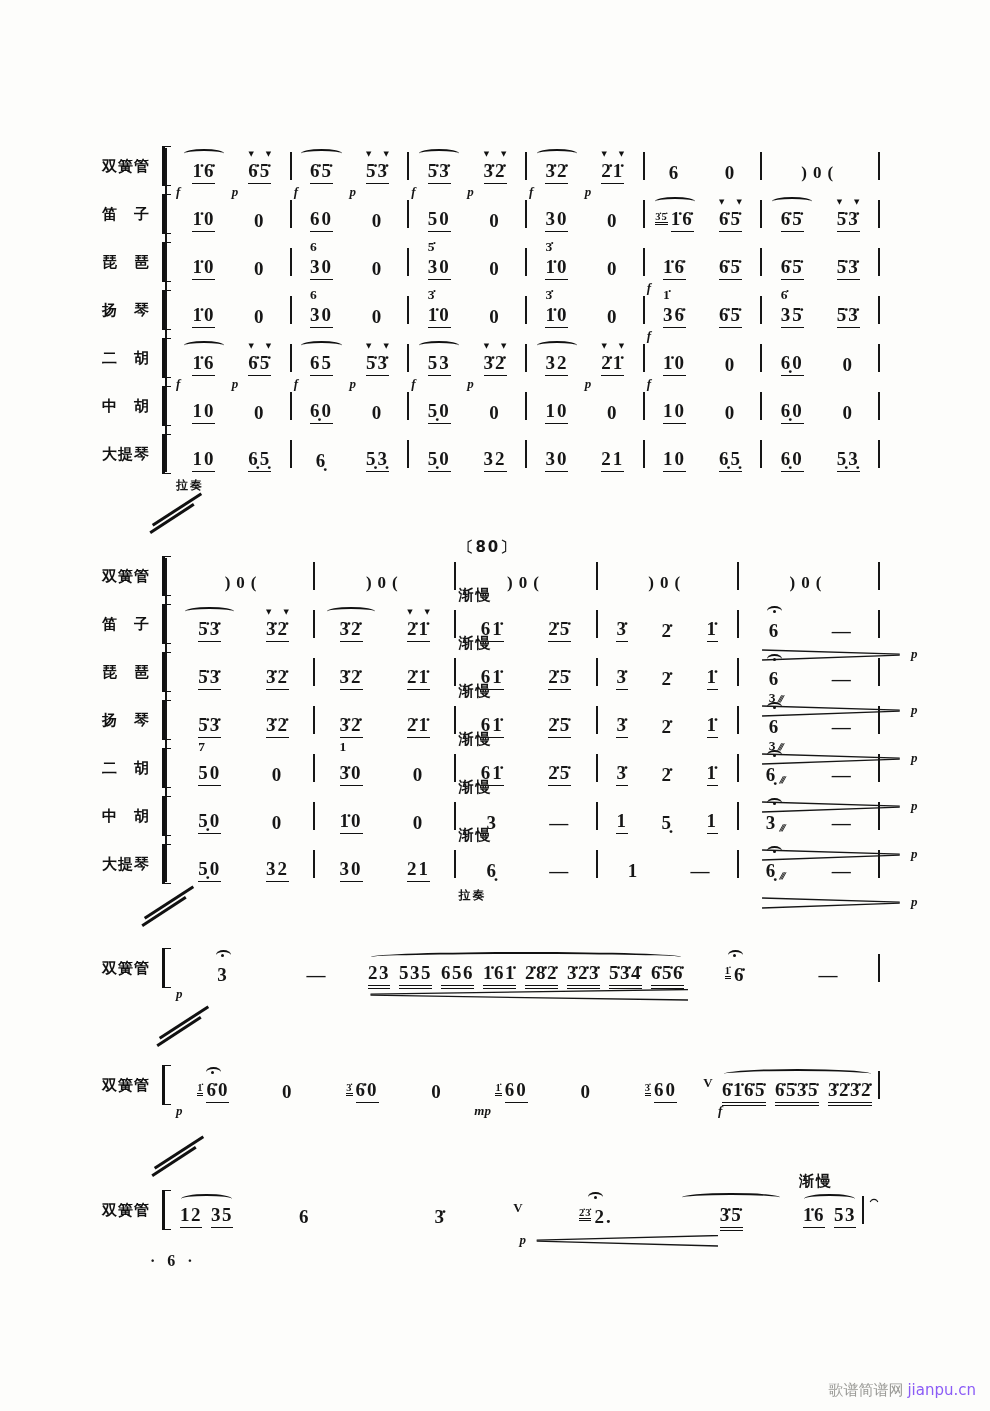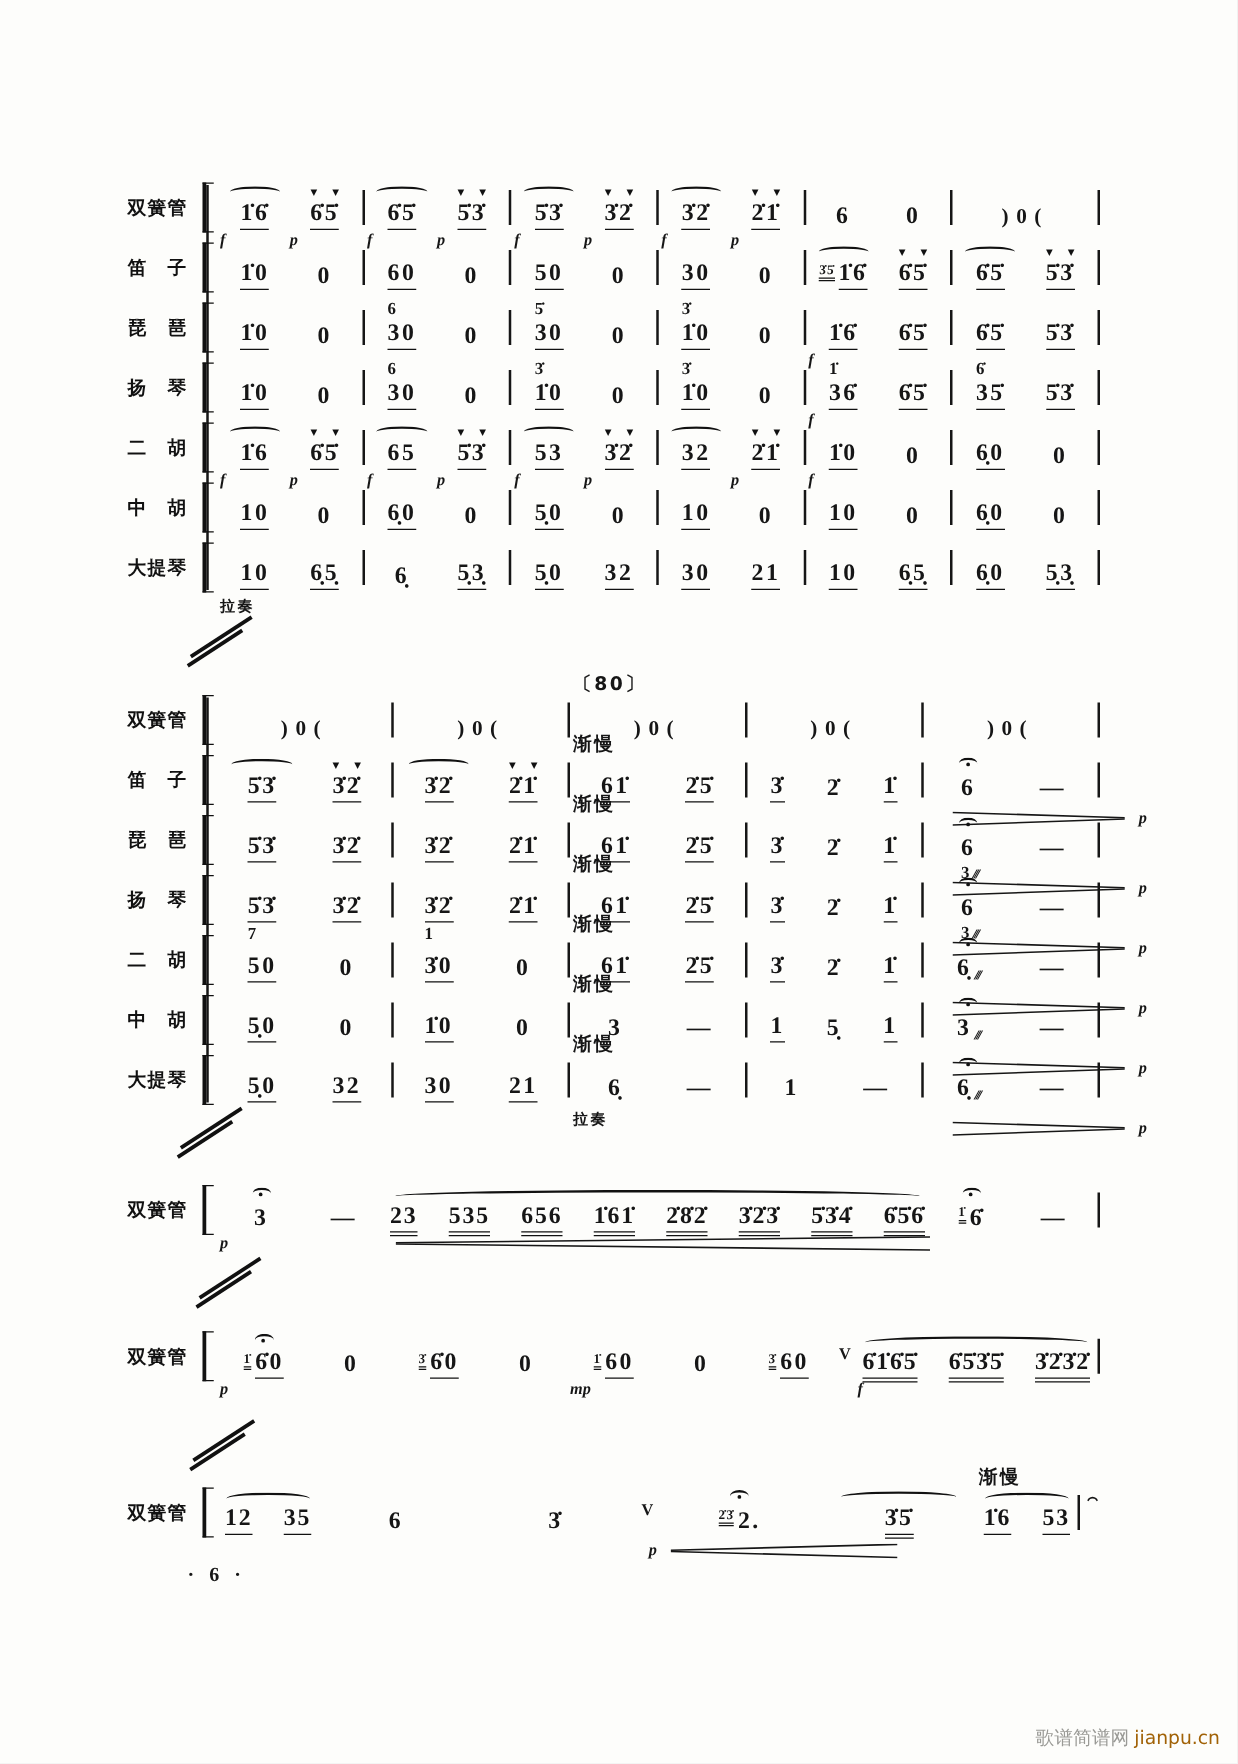--- a/index.html
+++ b/index.html
@@ -41,21 +41,21 @@
   .an{position:absolute;top:-14px;left:0;font-size:13.5px;font-weight:700;line-height:12px;}
   .bn{position:absolute;bottom:-15px;left:0;font-size:13.5px;font-weight:700;line-height:12px;
       white-space:nowrap;}
   .trem{font-size:9px;font-style:italic;letter-spacing:-1px;margin-left:2px;font-weight:700;}
   .dy{position:absolute;left:0;bottom:-16px;font-style:italic;font-weight:700;font-size:13px;}
   .sub{position:absolute;bottom:-22px;left:0;font-family:"DejaVu Sans",sans-serif;
        font-size:12px;font-weight:600;white-space:nowrap;letter-spacing:2px;}
   .clbl{position:absolute;top:-21px;left:0;font-family:"DejaVu Sans",sans-serif;
         font-size:15px;font-weight:600;white-space:nowrap;letter-spacing:2px;}
   .runcell{flex:0 0 auto;padding:0 4px;}
-  .runbody{display:flex;align-items:flex-end;gap:25px;position:relative;}
+  .runbody{display:flex;align-items:flex-end;gap:9px;position:relative;}
   .runslur{position:absolute;left:1%;right:1%;top:-9px;height:8px;border-top:2px solid #111;
            border-radius:100% 100% 0 0;}
   .rg{display:inline-block;font-size:19px;font-weight:700;letter-spacing:1.5px;line-height:22px;
       white-space:nowrap;}
   .hp{position:absolute;bottom:-19px;left:32%;width:142px;height:12px;pointer-events:none;}
   .hp svg{width:100%;height:100%;display:block;}
   .hp.low{bottom:-27px;}
   .hp.hprun{left:0;width:100%;bottom:-15px;}
   .hp.hpc{left:4%;width:185px;}
   .hpl{position:absolute;font-style:italic;font-weight:700;font-size:13px;
@@ -64,21 +64,21 @@
   .hpl.l{left:-14px;top:-3px;}
   .sysline{position:absolute;left:63px;width:1.5px;background:#161616;}
   .sep{position:absolute;width:66px;height:34px;}
   .sep::before,.sep::after{content:"";position:absolute;left:2px;width:58px;
        border-top:3.2px solid #111;transform:rotate(-33deg);transform-origin:center;}
   .sep::before{top:10px;}
   .sep::after{top:19px;width:52px;left:0;}
   .pagenum{position:absolute;left:150px;top:1252px;font-size:16px;font-weight:700;letter-spacing:4px;}
   .watermark{position:absolute;right:14px;top:1381px;font-size:15px;
        font-family:"DejaVu Sans",sans-serif;color:#9a9a96;}
-  .watermark .wm-domain{color:#a16207;margin-left:4px;}
+  .watermark .wm-domain{color:#8b5cf6;margin-left:4px;}
 </style>
 </head>
 <body>
 
 <div class="page">
   <div id="score">
       <div class="system" style="top: 142px; height: 336px;">
         <div class="sysline" style="top: 6px; height: 324px;"></div>
         <div class="srow" style="top: 0px;">
           <div class="ilabel">双簧管</div>

